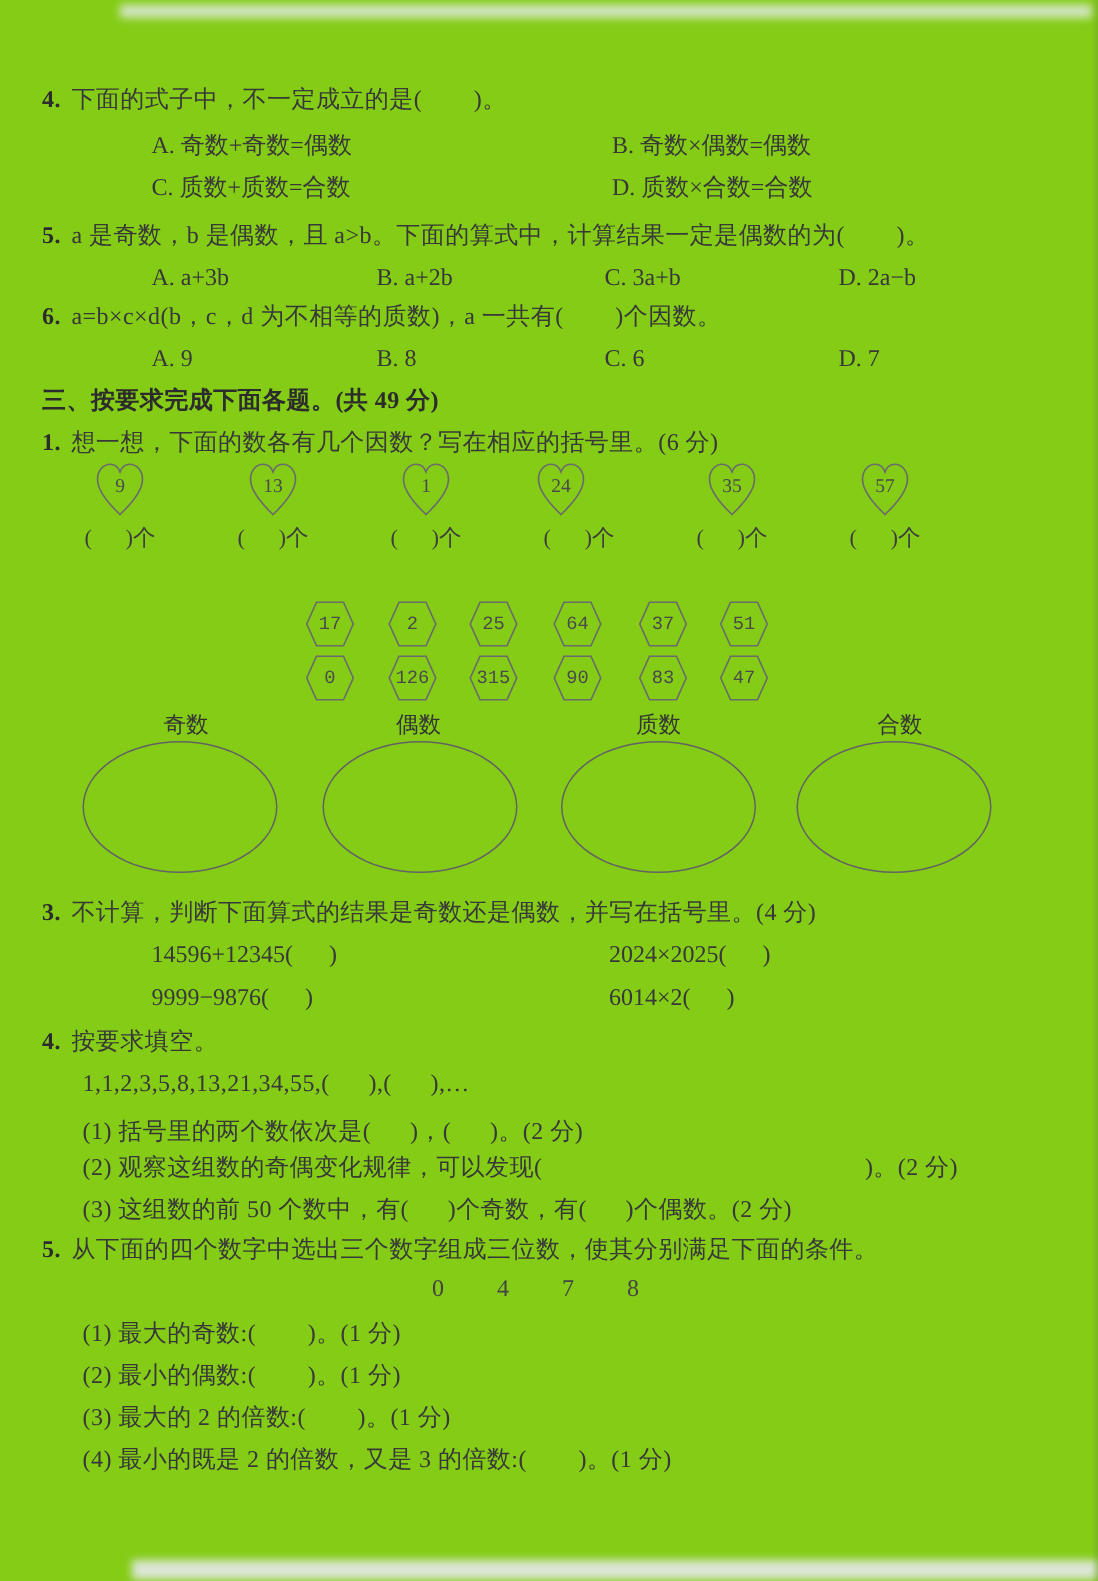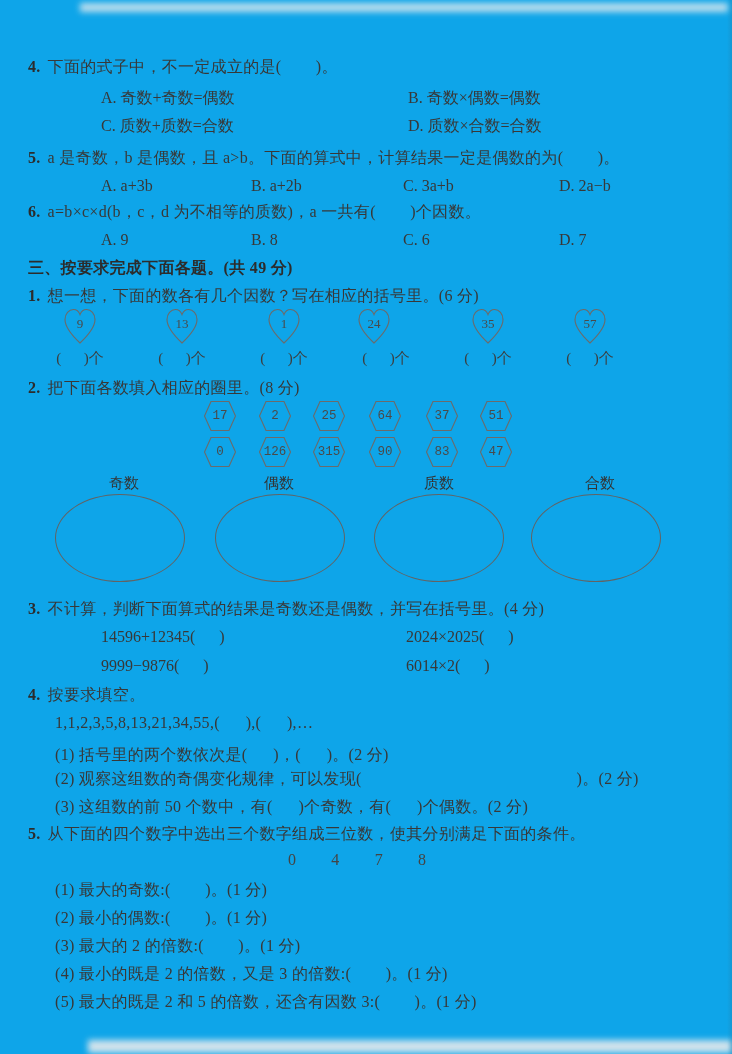--- a/index.html
+++ b/index.html
@@ -1,19 +1,19 @@
 <!DOCTYPE html>
 <html><head>
 <meta charset="utf-8">
 <style>
   * { margin:0; padding:0; box-sizing:border-box; }
   html,body { background:#ffffff; }
   .page {
     position:relative; width:732px; height:1054px; margin:0 auto;
-    background:#0ea5e9; overflow:hidden;
+    background:#84cc16; overflow:hidden;
     font-family:"Liberation Serif","DejaVu Serif",serif;
     color:#383838; font-size:16px;
   }
   .line { position:absolute; white-space:pre; line-height:22px; letter-spacing:0.3px; }
   .qn { font-weight:bold; color:#2c2c2c; margin-right:7px; }
   .bold { font-weight:bold; color:#2c2c2c; }
   .opt { position:absolute; white-space:pre; line-height:22px;margin-left:46px; }
   .heart { position:absolute; width:36px; height:38px; }
   .heart svg { position:absolute; left:0; top:0; }
   .heart .hv { position:absolute; left:0; top:9px; width:100%; text-align:center;
@@ -104,21 +104,20 @@
     <span class="hv">57</span>
   </div>
 
   <div class="bracket" style="left:35px; top:349px">(      )个</div>
   <div class="bracket" style="left:137px; top:349px">(      )个</div>
   <div class="bracket" style="left:239px; top:349px">(      )个</div>
   <div class="bracket" style="left:341px; top:349px">(      )个</div>
   <div class="bracket" style="left:443px; top:349px">(      )个</div>
   <div class="bracket" style="left:545px; top:349px">(      )个</div>
 
-  <div class="line" style="left:28px; top:377px"><span class="qn">2.</span><span>把下面各数填入相应的圈里。(8 分)</span></div>
 
   <div class="hex" style="left:203px; top:400px">
       <svg width="34" height="32" viewBox="0 0 34 32">
         <polygon points="8,1.5 26,1.5 32.5,16 26,30.5 8,30.5 1.5,16" fill="none" stroke="#6b6b6b" stroke-width="1.1"></polygon>
       </svg>
       <span class="xv">17</span>
     </div>
   <div class="hex" style="left:258px; top:400px">
       <svg width="34" height="32" viewBox="0 0 34 32">
         <polygon points="8,1.5 26,1.5 32.5,16 26,30.5 8,30.5 1.5,16" fill="none" stroke="#6b6b6b" stroke-width="1.1"></polygon>
@@ -213,14 +212,13 @@
   <div class="digits-row">
     <span>0</span>
     <span>4</span>
     <span>7</span>
     <span>8</span>
   </div>
   <div class="line" style="left:55px; top:879px">(1) 最大的奇数:(        )。(1 分)</div>
   <div class="line" style="left:55px; top:907px">(2) 最小的偶数:(        )。(1 分)</div>
   <div class="line" style="left:55px; top:935px">(3) 最大的 2 的倍数:(        )。(1 分)</div>
   <div class="line" style="left:55px; top:963px">(4) 最小的既是 2 的倍数，又是 3 的倍数:(        )。(1 分)</div>
-  <div class="line" style="left:55px; top:991px">(5) 最大的既是 2 和 5 的倍数，还含有因数 3:(        )。(1 分)</div>
 </div>
 
 </body></html>

